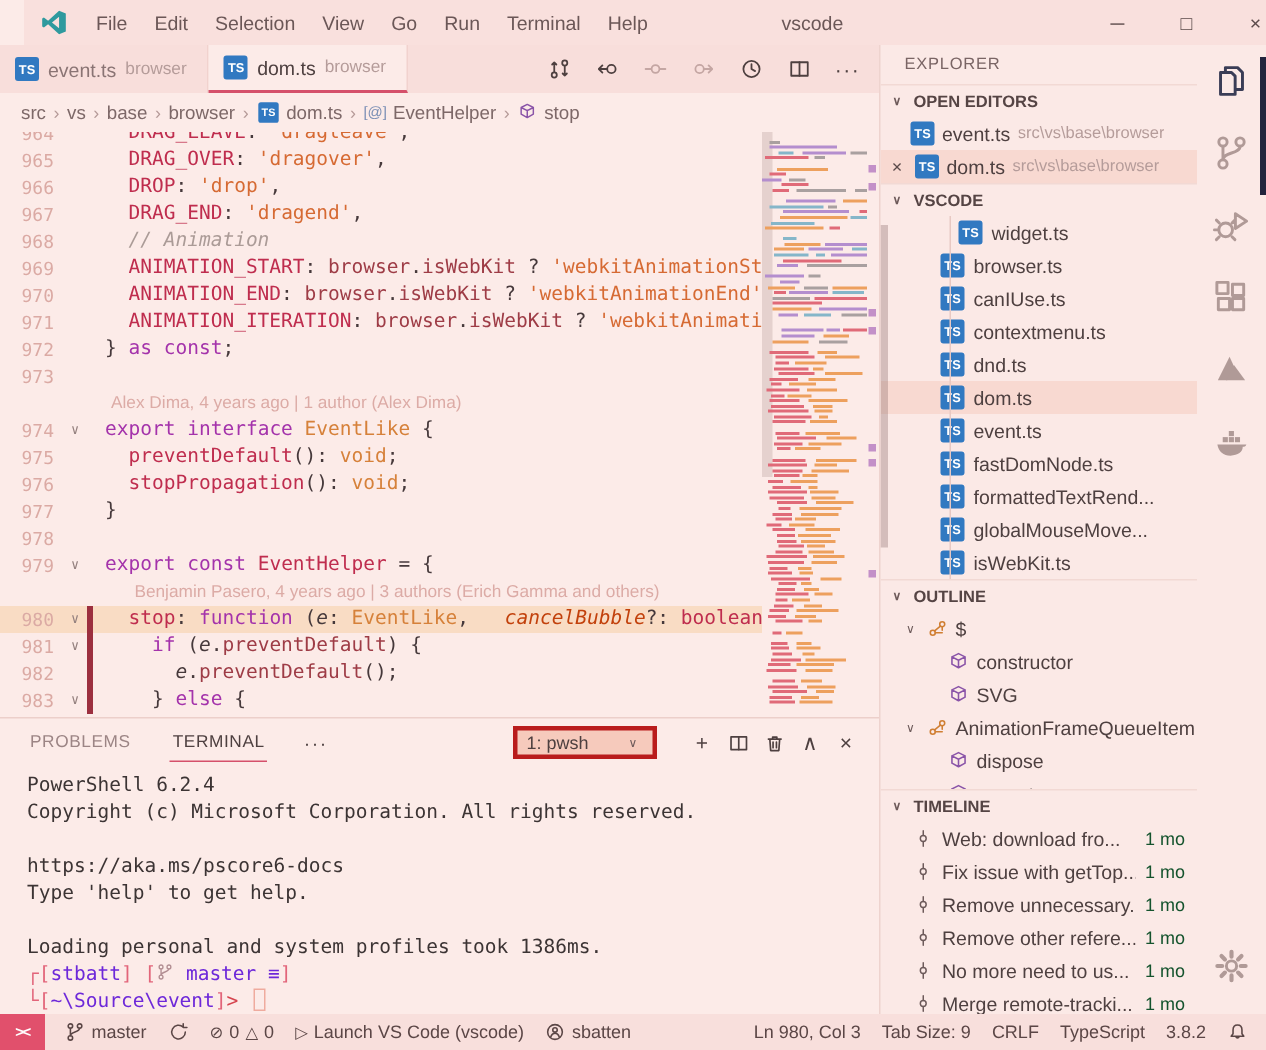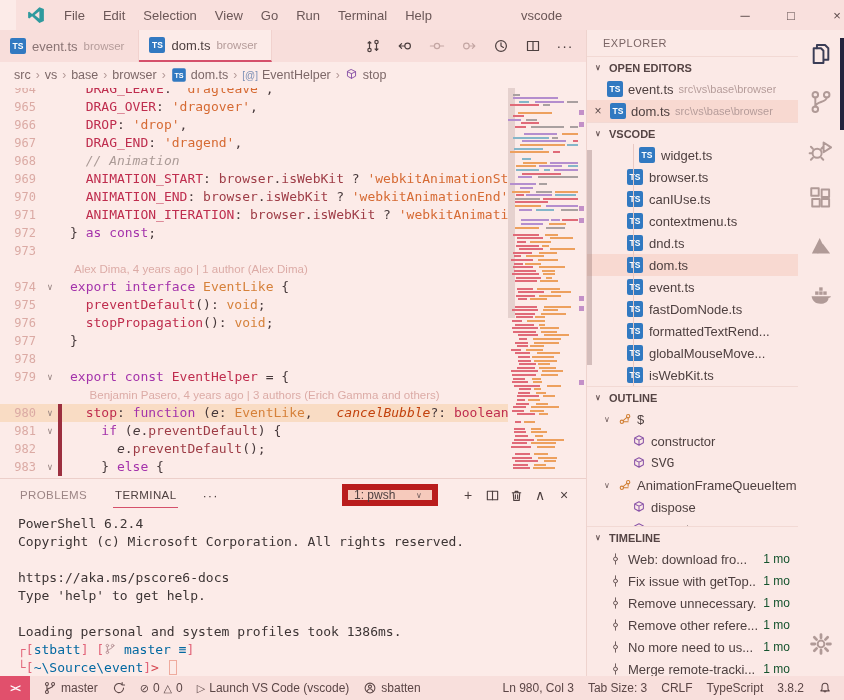--- a/index.html
+++ b/index.html
@@ -53,25 +53,25 @@
   .mm-seg{display:inline-block;height:2px;vertical-align:top;}
   .overview-ruler{position:absolute;right:0;top:0;width:8px;bottom:0;}
   .ov-mark{position:absolute;left:1px;width:5px;height:5px;background:#c390c8;}
 
   
   .panel{height:198px;flex:none;border-top:1px solid #eccfca;background:#fcebe8;display:flex;flex-direction:column;}
   .panel-header{height:32px;display:flex;align-items:center;font-size:11.5px;flex:none;padding:0 10px 0 18px;}
   .panel-tab{margin-right:24px;letter-spacing:.4px;color:#9c8585;padding:6px 2px;}
   .panel-tab.active{color:#4e4040;border-bottom:1px solid #d5506b;}
   .panel-more{color:#4e4040;font-size:13px;letter-spacing:1px;margin-right:auto;}
-  .shell-select{width:96px;height:22px;background:#f6cabc;border:6px solid #b91c1c;display:flex;align-items:center;font-size:12px;color:#4e4040;padding:0 6px;justify-content:space-between;margin-right:18px;}
+  .shell-select{width:96px;height:22px;background:#f6cabc;border:3px solid #b91c1c;display:flex;align-items:center;font-size:12px;color:#4e4040;padding:0 6px;justify-content:space-between;margin-right:18px;}
   .ph-ic{width:24px;height:22px;display:flex;align-items:center;justify-content:center;color:#4e4040;font-size:14px;}
   .terminal-body{flex:1;padding:4px 0 0 18px;font-family:"DejaVu Sans Mono","Liberation Mono",monospace;font-size:13px;line-height:18px;color:#3c3434;white-space:pre;overflow:hidden;}
   .term-line{height:18px;}
-  .tk.pk{color:#e2657a;} .tk.pt{color:#0369a1;} .tk.pr{color:#d6454f;}
+  .tk.pk{color:#e2657a;} .tk.pt{color:#6d28d9;} .tk.pr{color:#d6454f;}
   .term-cursor{display:inline-block;width:8px;height:15px;border:1px solid #efab9e;vertical-align:-3px;margin-left:2px;}
   .term-branch{display:inline-block;width:12px;height:12px;vertical-align:-1px;color:#b38f93;}
 
   
   .sidebar{position:absolute;left:586px;top:30px;width:212px;bottom:24px;background:#fbe9e6;border-left:1px solid #eed3ce;overflow:hidden;font-size:13px;}
   .sb-title{height:26px;display:flex;align-items:center;padding-left:16px;font-size:11px;letter-spacing:.5px;color:#7a6565;}
   .sb-header{height:22px;display:flex;align-items:center;gap:4px;padding-left:4px;font-size:11px;font-weight:bold;color:#554444;border-top:1px solid #f2d9d4;}
   .sb-chev{font-size:8px;color:#6d5a5a;width:14px;text-align:center;}
   .sb-row{height:22px;display:flex;align-items:center;gap:5px;padding-left:20px;color:#4e4040;position:relative;}
   .sb-row .rdesc{font-size:11px;color:#b59c9a;overflow:hidden;white-space:nowrap;text-overflow:ellipsis;}
@@ -553,21 +553,21 @@
         </div>
         <div class="ol-row" style="padding-left: 28px;">
           <span class="ol-chev"></span>
           <span class="sym method">
             <svg class="ic" width="14" height="14">
               <use href="#i-cube"></use>
             </svg>
           </span>
           <span>constructor</span>
         </div>
-        <div class="ol-row" style="padding-left: 28px; font-family: Liberation Mono, monospace;">
+        <div class="ol-row" style="padding-left: 28px;">
           <span class="ol-chev"></span>
           <span class="sym method">
             <svg class="ic" width="14" height="14">
               <use href="#i-cube"></use>
             </svg>
           </span>
           <span>SVG</span>
         </div>
         <div class="ol-row" style="padding-left: 14px;">
           <span class="ol-chev">∨</span>
@@ -723,21 +723,21 @@
       <span>Launch VS Code (vscode)</span>
     </div>
     <div class="sb-item">
       <svg class="ic">
           <use href="#i-account"></use>
         </svg>
       <span>sbatten</span>
     </div>
     <div class="sb-spacer"></div>
     <div class="sb-item">Ln 980, Col 3</div>
-    <div class="sb-item">Tab Size: 3</div>
+    <div class="sb-item">Tab Size: 9</div>
     <div class="sb-item">CRLF</div>
     <div class="sb-item">TypeScript</div>
     <div class="sb-item">3.8.2</div>
     <div class="sb-item" style="padding-right:12px;">
         <svg class="ic">
           <use href="#i-bell"></use>
         </svg>
       </div>
   </div>
 </div>

